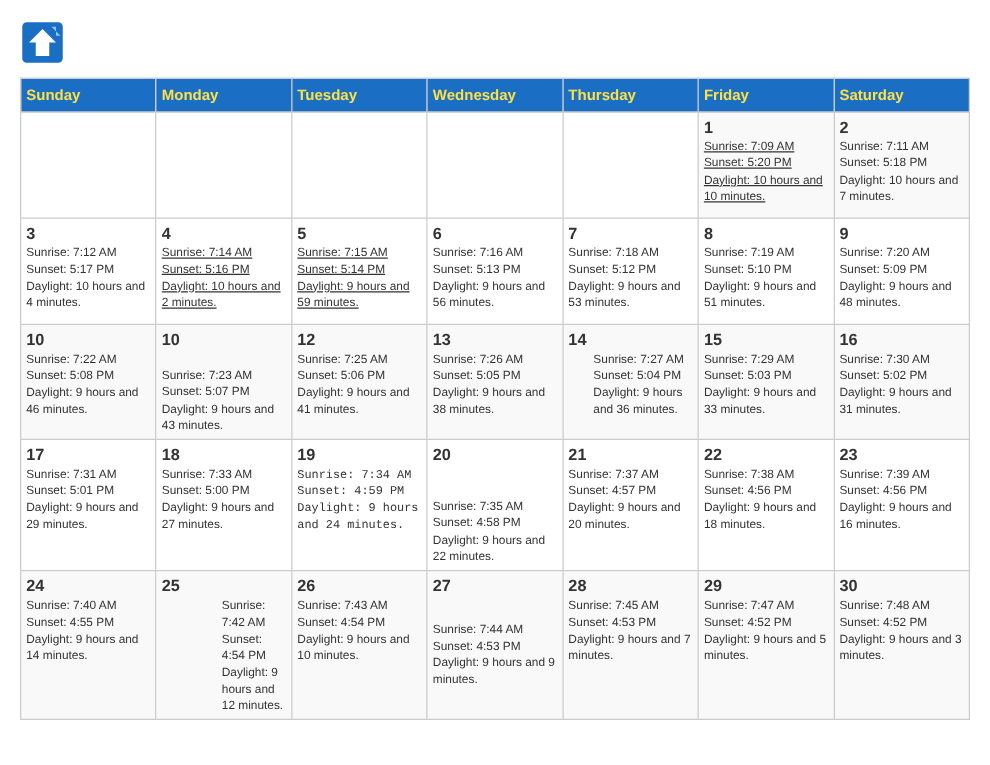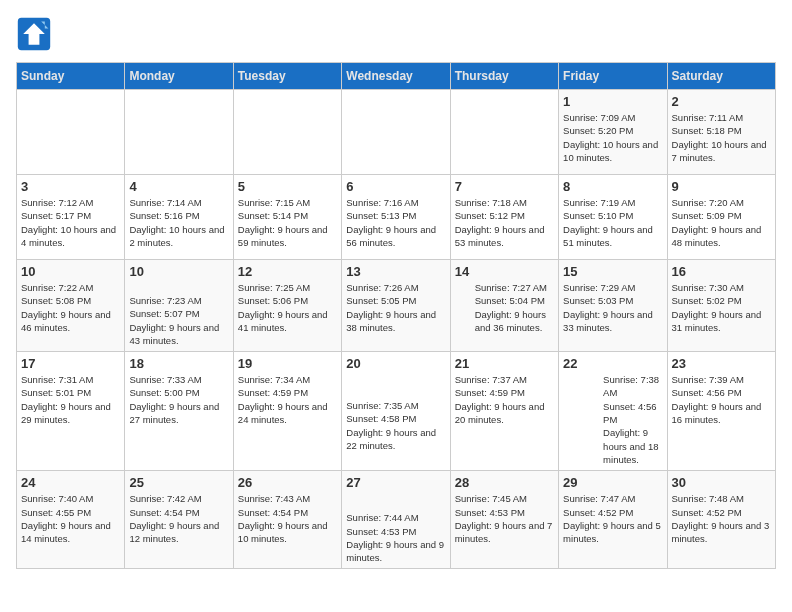--- a/index.html
+++ b/index.html
@@ -46,21 +46,21 @@
       font-size: 16px;
       color: #555;
     }
     table {
       width: 100%;
       border-collapse: collapse;
       table-layout: fixed;
     }
     thead tr th {
       background: #1a6fc4;
-      color: #e5e5e5;
+      color: #fde047;
       font-size: 12px;
       font-weight: bold;
       padding: 6px 4px;
       text-align: left;
       border: 1px solid #ccc;
     }
     tbody tr td {
       border: 1px solid #ccc;
       vertical-align: top;
       padding: 4px;
@@ -122,47 +122,47 @@
   </thead>
   <tbody id="calendar-body">
       <tr>
         <td class="empty"></td>
         <td class="empty"></td>
         <td class="empty"></td>
         <td class="empty"></td>
         <td class="empty"></td>
         <td>
           <span class="day-num">1</span>
-          <div class="day-info" style="white-space: pre-line;">Sunrise: 7:09 AM
+          <div class="day-info" style="white-space: pre-line; text-decoration: underline;">Sunrise: 7:09 AM
 Sunset: 5:20 PM
 Daylight: 10 hours and 10 minutes.</div>
         </td>
         <td>
           <span class="day-num">2</span>
           <div class="day-info" style="white-space: pre-line;">Sunrise: 7:11 AM
 Sunset: 5:18 PM
 Daylight: 10 hours and 7 minutes.</div>
         </td>
       </tr>
       <tr>
         <td>
           <span class="day-num">3</span>
           <div class="day-info" style="white-space: pre-line;">Sunrise: 7:12 AM
 Sunset: 5:17 PM
 Daylight: 10 hours and 4 minutes.</div>
         </td>
         <td>
           <span class="day-num">4</span>
-          <div class="day-info" style="white-space: pre-line;">Sunrise: 7:14 AM
+          <div class="day-info" style="white-space: pre-line; text-decoration: underline;">Sunrise: 7:14 AM
 Sunset: 5:16 PM
 Daylight: 10 hours and 2 minutes.</div>
         </td>
         <td>
           <span class="day-num">5</span>
-          <div class="day-info" style="white-space: pre-line;">Sunrise: 7:15 AM
+          <div class="day-info" style="white-space: pre-line; text-decoration: underline;">Sunrise: 7:15 AM
 Sunset: 5:14 PM
 Daylight: 9 hours and 59 minutes.</div>
         </td>
         <td>
           <span class="day-num">6</span>
           <div class="day-info" style="white-space: pre-line;">Sunrise: 7:16 AM
 Sunset: 5:13 PM
 Daylight: 9 hours and 56 minutes.</div>
         </td>
         <td>
@@ -236,59 +236,59 @@
 Daylight: 9 hours and 29 minutes.</div>
         </td>
         <td>
           <span class="day-num">18</span>
           <div class="day-info" style="white-space: pre-line;">Sunrise: 7:33 AM
 Sunset: 5:00 PM
 Daylight: 9 hours and 27 minutes.</div>
         </td>
         <td>
           <span class="day-num">19</span>
-          <div class="day-info" style="white-space: pre-line;">Sunrise: 7:34 AM
+          <div class="day-info" style="white-space: pre-line; font-family: Liberation Mono, monospace;">Sunrise: 7:34 AM
 Sunset: 4:59 PM
 Daylight: 9 hours and 24 minutes.</div>
         </td>
         <td>
           <span class="day-num">20</span>
           <div class="day-info" style="white-space: pre-line; margin-top: 28px;">Sunrise: 7:35 AM
 Sunset: 4:58 PM
 Daylight: 9 hours and 22 minutes.</div>
         </td>
         <td>
           <span class="day-num">21</span>
           <div class="day-info" style="white-space: pre-line;">Sunrise: 7:37 AM
-Sunset: 4:59 PM
+Sunset: 4:57 PM
 Daylight: 9 hours and 20 minutes.</div>
         </td>
         <td>
           <span class="day-num">22</span>
-          <div class="day-info" style="white-space: pre-line; margin-left: 40px;">Sunrise: 7:38 AM
+          <div class="day-info" style="white-space: pre-line;">Sunrise: 7:38 AM
 Sunset: 4:56 PM
 Daylight: 9 hours and 18 minutes.</div>
         </td>
         <td>
           <span class="day-num">23</span>
           <div class="day-info" style="white-space: pre-line;">Sunrise: 7:39 AM
 Sunset: 4:56 PM
 Daylight: 9 hours and 16 minutes.</div>
         </td>
       </tr>
       <tr>
         <td>
           <span class="day-num">24</span>
           <div class="day-info" style="white-space: pre-line;">Sunrise: 7:40 AM
 Sunset: 4:55 PM
 Daylight: 9 hours and 14 minutes.</div>
         </td>
         <td>
           <span class="day-num">25</span>
-          <div class="day-info" style="white-space: pre-line;">Sunrise: 7:42 AM
+          <div class="day-info" style="white-space: pre-line; margin-left: 48px;">Sunrise: 7:42 AM
 Sunset: 4:54 PM
 Daylight: 9 hours and 12 minutes.</div>
         </td>
         <td>
           <span class="day-num">26</span>
           <div class="day-info" style="white-space: pre-line;">Sunrise: 7:43 AM
 Sunset: 4:54 PM
 Daylight: 9 hours and 10 minutes.</div>
         </td>
         <td>

